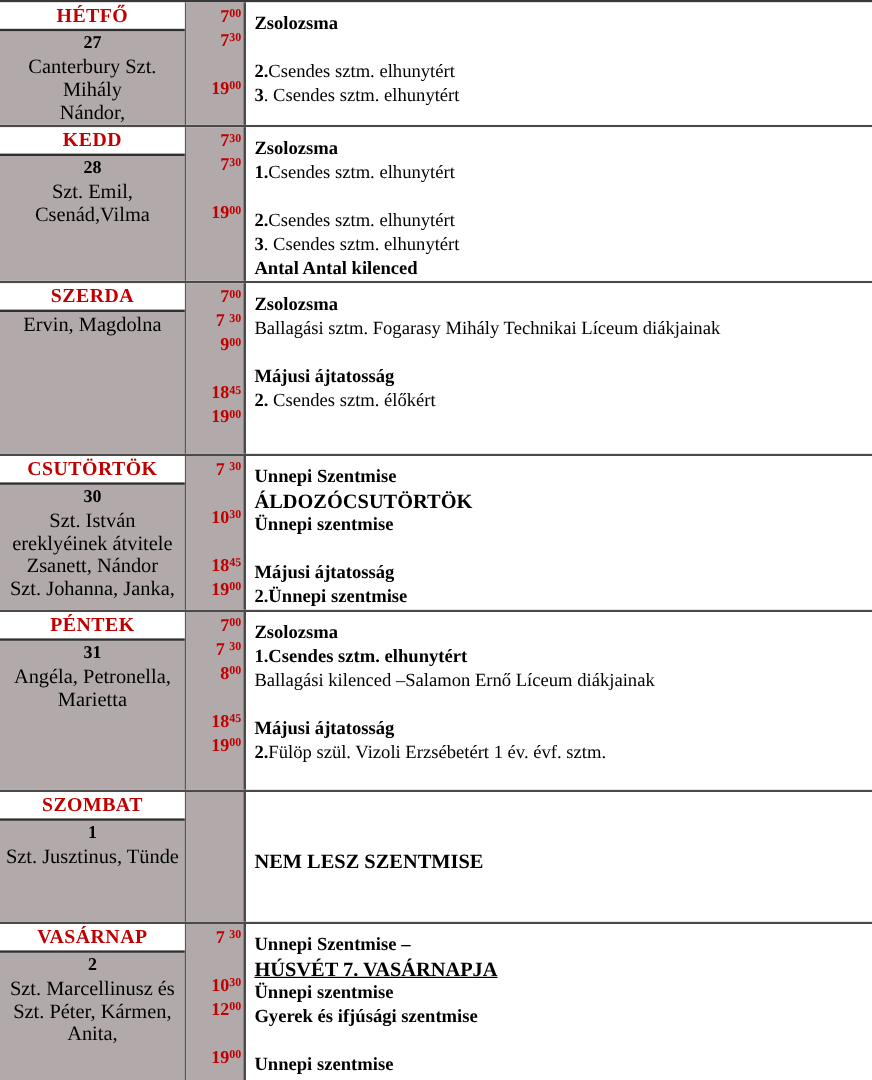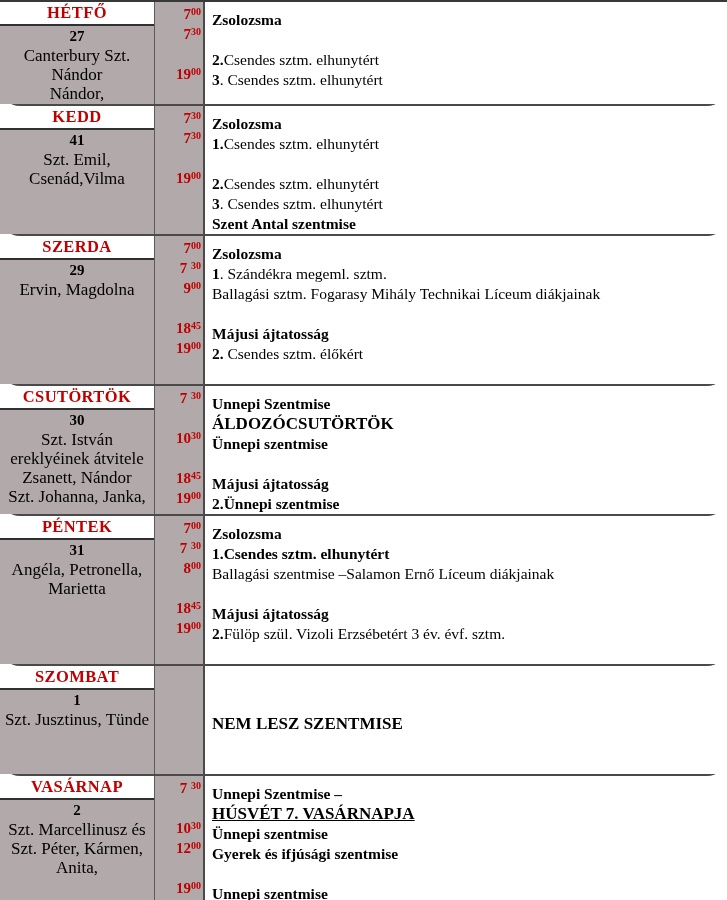--- a/index.html
+++ b/index.html
@@ -3,21 +3,21 @@
 <meta charset="utf-8">
 <style>
   html,body{margin:0;padding:0;background:#fff;}
   body{width:727px;height:900px;overflow:hidden;font-family:"Liberation Serif","DejaVu Serif",serif;}
   .table{
     width:727px;
     box-sizing:border-box;
     border-top:2px solid #383838;
     border-bottom:2px solid #4a4a4a;
   }
-  .row{display:flex;border-bottom:2px solid #4a4a4a;border-radius:20px;}
+  .row{display:flex;border-bottom:2px solid #4a4a4a;}
   .row:last-child{border-bottom:none;}
   .left{
     flex:0 0 155px;width:155px;display:flex;flex-direction:column;
     background:var(--gray);border-right:1px solid #5a5a5a;box-sizing:border-box;
   }
   .dayhdr{
     background:#fff;color:var(--red);font-weight:bold;text-align:center;
     font-size:16.5px;height:22px;line-height:22px;border-bottom:2px solid #303030;
     letter-spacing:.4px;white-space:nowrap;
   }
@@ -41,21 +41,21 @@
 </head>
 <body>
 
 <div class="table" id="schedule">
     <div class="row">
       <div class="left">
         <div class="dayhdr">HÉTFŐ</div>
         <div class="dayinfo">
           <div class="date">27</div>
           <div class="saint">Canterbury Szt.</div>
-          <div class="saint">Nándor</div>
+          <div class="saint">Mihály</div>
           <div class="saint">Nándor,</div>
         </div>
       </div>
       <div class="times">
         <div class="tline">7<span class="sup">00</span></div>
         <div class="tline">7<span class="sup">30</span></div>
         <div class="tline">&nbsp;</div>
         <div class="tline">19<span class="sup">00</span></div>
         <div class="tline">&nbsp;</div>
       </div>
@@ -63,62 +63,60 @@
         <div class="eline"><span class="b">Zsolozsma</span></div>
         <div class="eline">&nbsp;</div>
         <div class="eline"><span class="b">2.</span><span>Csendes sztm. elhunytért</span></div>
         <div class="eline"><span class="b">3</span><span>. Csendes sztm. elhunytért</span></div>
       </div>
     </div>
     <div class="row">
       <div class="left">
         <div class="dayhdr">KEDD</div>
         <div class="dayinfo">
-          <div class="date">41</div>
+          <div class="date">28</div>
           <div class="saint">Szt. Emil,</div>
           <div class="saint">Csenád,Vilma</div>
         </div>
       </div>
       <div class="times">
         <div class="tline">7<span class="sup">30</span></div>
         <div class="tline">7<span class="sup">30</span></div>
         <div class="tline">&nbsp;</div>
         <div class="tline">19<span class="sup">00</span></div>
         <div class="tline">&nbsp;</div>
         <div class="tline">&nbsp;</div>
       </div>
       <div class="events">
         <div class="eline"><span class="b">Zsolozsma</span></div>
         <div class="eline"><span class="b">1.</span><span>Csendes sztm. elhunytért</span></div>
         <div class="eline">&nbsp;</div>
         <div class="eline"><span class="b">2.</span><span>Csendes sztm. elhunytért</span></div>
         <div class="eline"><span class="b">3</span><span>. Csendes sztm. elhunytért</span></div>
-        <div class="eline"><span class="b">Szent Antal szentmise</span></div>
+        <div class="eline"><span class="b">Antal Antal kilenced</span></div>
       </div>
     </div>
     <div class="row">
       <div class="left">
         <div class="dayhdr">SZERDA</div>
         <div class="dayinfo">
-          <div class="date">29</div>
           <div class="saint">Ervin, Magdolna</div>
         </div>
       </div>
       <div class="times">
         <div class="tline">7<span class="sup">00</span></div>
         <div class="tline">7 <span class="sup">30</span></div>
         <div class="tline">9<span class="sup">00</span></div>
         <div class="tline">&nbsp;</div>
         <div class="tline">18<span class="sup">45</span></div>
         <div class="tline">19<span class="sup">00</span></div>
         <div class="tline">&nbsp;</div>
       </div>
       <div class="events">
         <div class="eline"><span class="b">Zsolozsma</span></div>
-        <div class="eline"><span class="b">1</span><span>. Szándékra megeml. sztm.</span></div>
         <div class="eline"><span>Ballagási sztm. Fogarasy Mihály Technikai Líceum diákjainak</span></div>
         <div class="eline">&nbsp;</div>
         <div class="eline"><span class="b">Májusi ájtatosság</span></div>
         <div class="eline"><span class="b">2.</span><span> Csendes sztm. élőkért</span></div>
         <div class="eline">&nbsp;</div>
       </div>
     </div>
     <div class="row">
       <div class="left">
         <div class="dayhdr">CSUTÖRTÖK</div>
@@ -161,24 +159,24 @@
         <div class="tline">7 <span class="sup">30</span></div>
         <div class="tline">8<span class="sup">00</span></div>
         <div class="tline">&nbsp;</div>
         <div class="tline">18<span class="sup">45</span></div>
         <div class="tline">19<span class="sup">00</span></div>
         <div class="tline">&nbsp;</div>
       </div>
       <div class="events">
         <div class="eline"><span class="b">Zsolozsma</span></div>
         <div class="eline"><span class="b">1.Csendes sztm. elhunytért</span></div>
-        <div class="eline"><span>Ballagási szentmise –Salamon Ernő Líceum diákjainak</span></div>
+        <div class="eline"><span>Ballagási kilenced –Salamon Ernő Líceum diákjainak</span></div>
         <div class="eline">&nbsp;</div>
         <div class="eline"><span class="b">Májusi ájtatosság</span></div>
-        <div class="eline"><span class="b">2.</span><span>Fülöp szül. Vizoli Erzsébetért 3 év. évf. sztm.</span></div>
+        <div class="eline"><span class="b">2.</span><span>Fülöp szül. Vizoli Erzsébetért 1 év. évf. sztm.</span></div>
         <div class="eline">&nbsp;</div>
       </div>
     </div>
     <div class="row">
       <div class="left">
         <div class="dayhdr">SZOMBAT</div>
         <div class="dayinfo">
           <div class="date">1</div>
           <div class="saint">Szt. Jusztinus, Tünde</div>
         </div>

